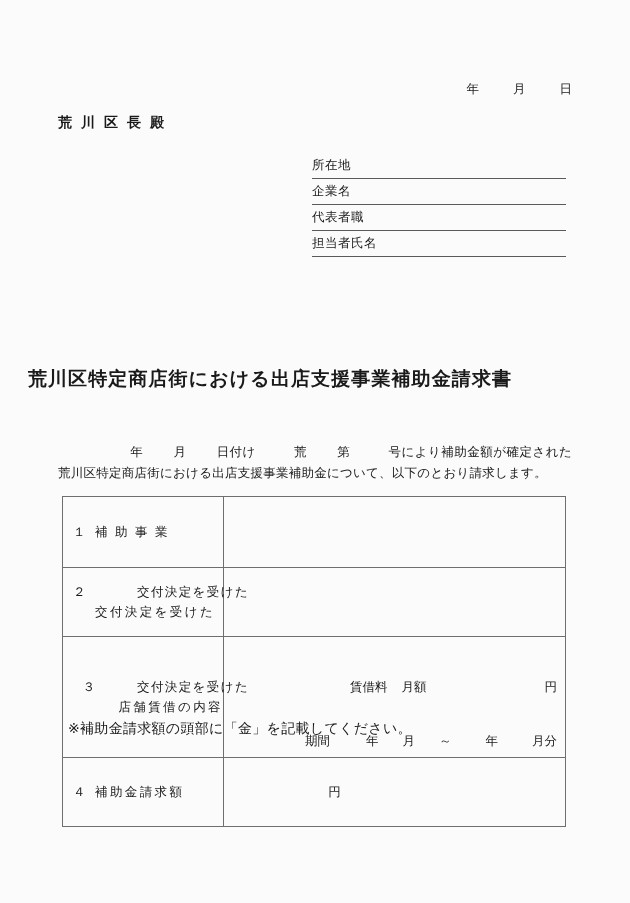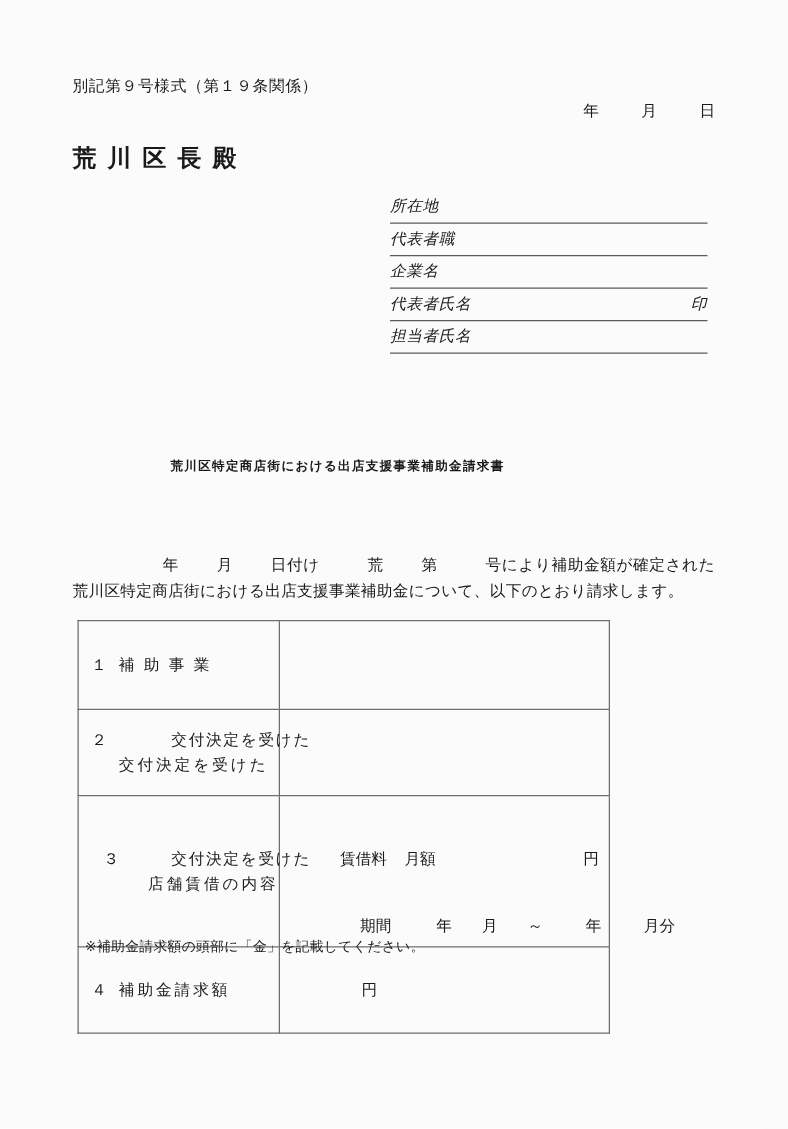--- a/index.html
+++ b/index.html
@@ -38,33 +38,32 @@
     white-space: nowrap;
     margin-left: 28px;
   }
   .date-line .seg { display: inline-block; }
   .date-line .seg + .seg { margin-left: 30px; }
 
   .addressee {
     position: absolute;
     left: 58px;
     top: 114px;
-    font-size: 19px;
+    font-size: 14px;
     font-weight: bold;
     letter-spacing: 9px;
     white-space: nowrap;
   }
 
   
   .applicant-block {
     position: absolute;
     left: 312px;
     top: 153px;
     width: 254px;
-    font-style: italic;
   }
   .field-row {
     position: relative;
     height: 26px;
     border-bottom: 1px solid #5a5a5a;
     box-sizing: border-box;
     white-space: nowrap;
   }
   .field-label {
     font-size: 12.5px;
@@ -80,21 +79,21 @@
     line-height: 24px;
   }
 
   
   .doc-title {
     position: absolute;
     left: 0;
     top: 366px;
     width: 540px;
     text-align: center;
-    font-size: 10px;
+    font-size: 19px;
     font-weight: bold;
     letter-spacing: 1.1px;
   }
 
   
   .body-text {
     position: absolute;
     left: 58px;
     top: 441px;
     width: 514px;
@@ -105,21 +104,21 @@
   }
   .body-text .indent { display: inline-block; width: 72px; }
   .body-text .gap-m { display: inline-block; width: 30px; }
   .body-text .gap-l { display: inline-block; width: 38px; }
 
   
   .form-table {
     position: absolute;
     left: 62px;
     top: 496px;
-    width: 426px;
+    width: 504px;
     border-collapse: collapse;
     table-layout: fixed;
   }
   .form-table td {
     border: 1px solid #6e6e6e;
     vertical-align: middle;
     font-size: 12.5px;
     padding: 0;
   }
   .form-table td.label-cell {
@@ -154,54 +153,48 @@
   .row4-cell { height: 56px; }
   .amount-line {
     text-align: center;
     padding-right: 120px;
   }
 
   .table-note {
     position: absolute;
     left: 68px;
     top: 720px;
-    font-size: 11px;
+    font-size: 14px;
     letter-spacing: 0.3px;
     white-space: nowrap;
-    margin-top: 30px;
   }
 </style>
 </head>
 <body>
 
 <div class="page">
 
-  <div class="form-code">別記第９号様式（第１９条関係）</div>
 
   <div class="date-line">
     <span class="seg">年</span>
     <span class="seg">月</span>
     <span class="seg">日</span>
   </div>
 
   <div class="addressee">荒川区長殿</div>
 
   <div class="applicant-block">
     <div class="field-row">
       <span class="field-label">所在地</span>
     </div>
     <div class="field-row">
+      <span class="field-label">企業名</span>
+    </div>
+    <div class="field-row">
       <span class="field-label">代表者職</span>
-    </div>
-    <div class="field-row">
-      <span class="field-label">企業名</span>
-    </div>
-    <div class="field-row">
-      <span class="field-label">代表者氏名</span>
-      <span class="field-suffix">印</span>
     </div>
     <div class="field-row">
       <span class="field-label">担当者氏名</span>
     </div>
   </div>
 
   <div class="doc-title">荒川区特定商店街における出店支援事業補助金請求書</div>
 
   <div class="body-text">
     <span class="indent"></span><span>年</span><span class="gap-m"></span><span>月</span><span class="gap-m"></span><span>日付け</span><span class="gap-l"></span><span>荒</span><span class="gap-m"></span><span>第</span><span class="gap-l"></span><span>号により補助金額が確定された荒</span><span>川区特定商店街における出店支援事業補助金について、以下のとおり請求します。</span>

